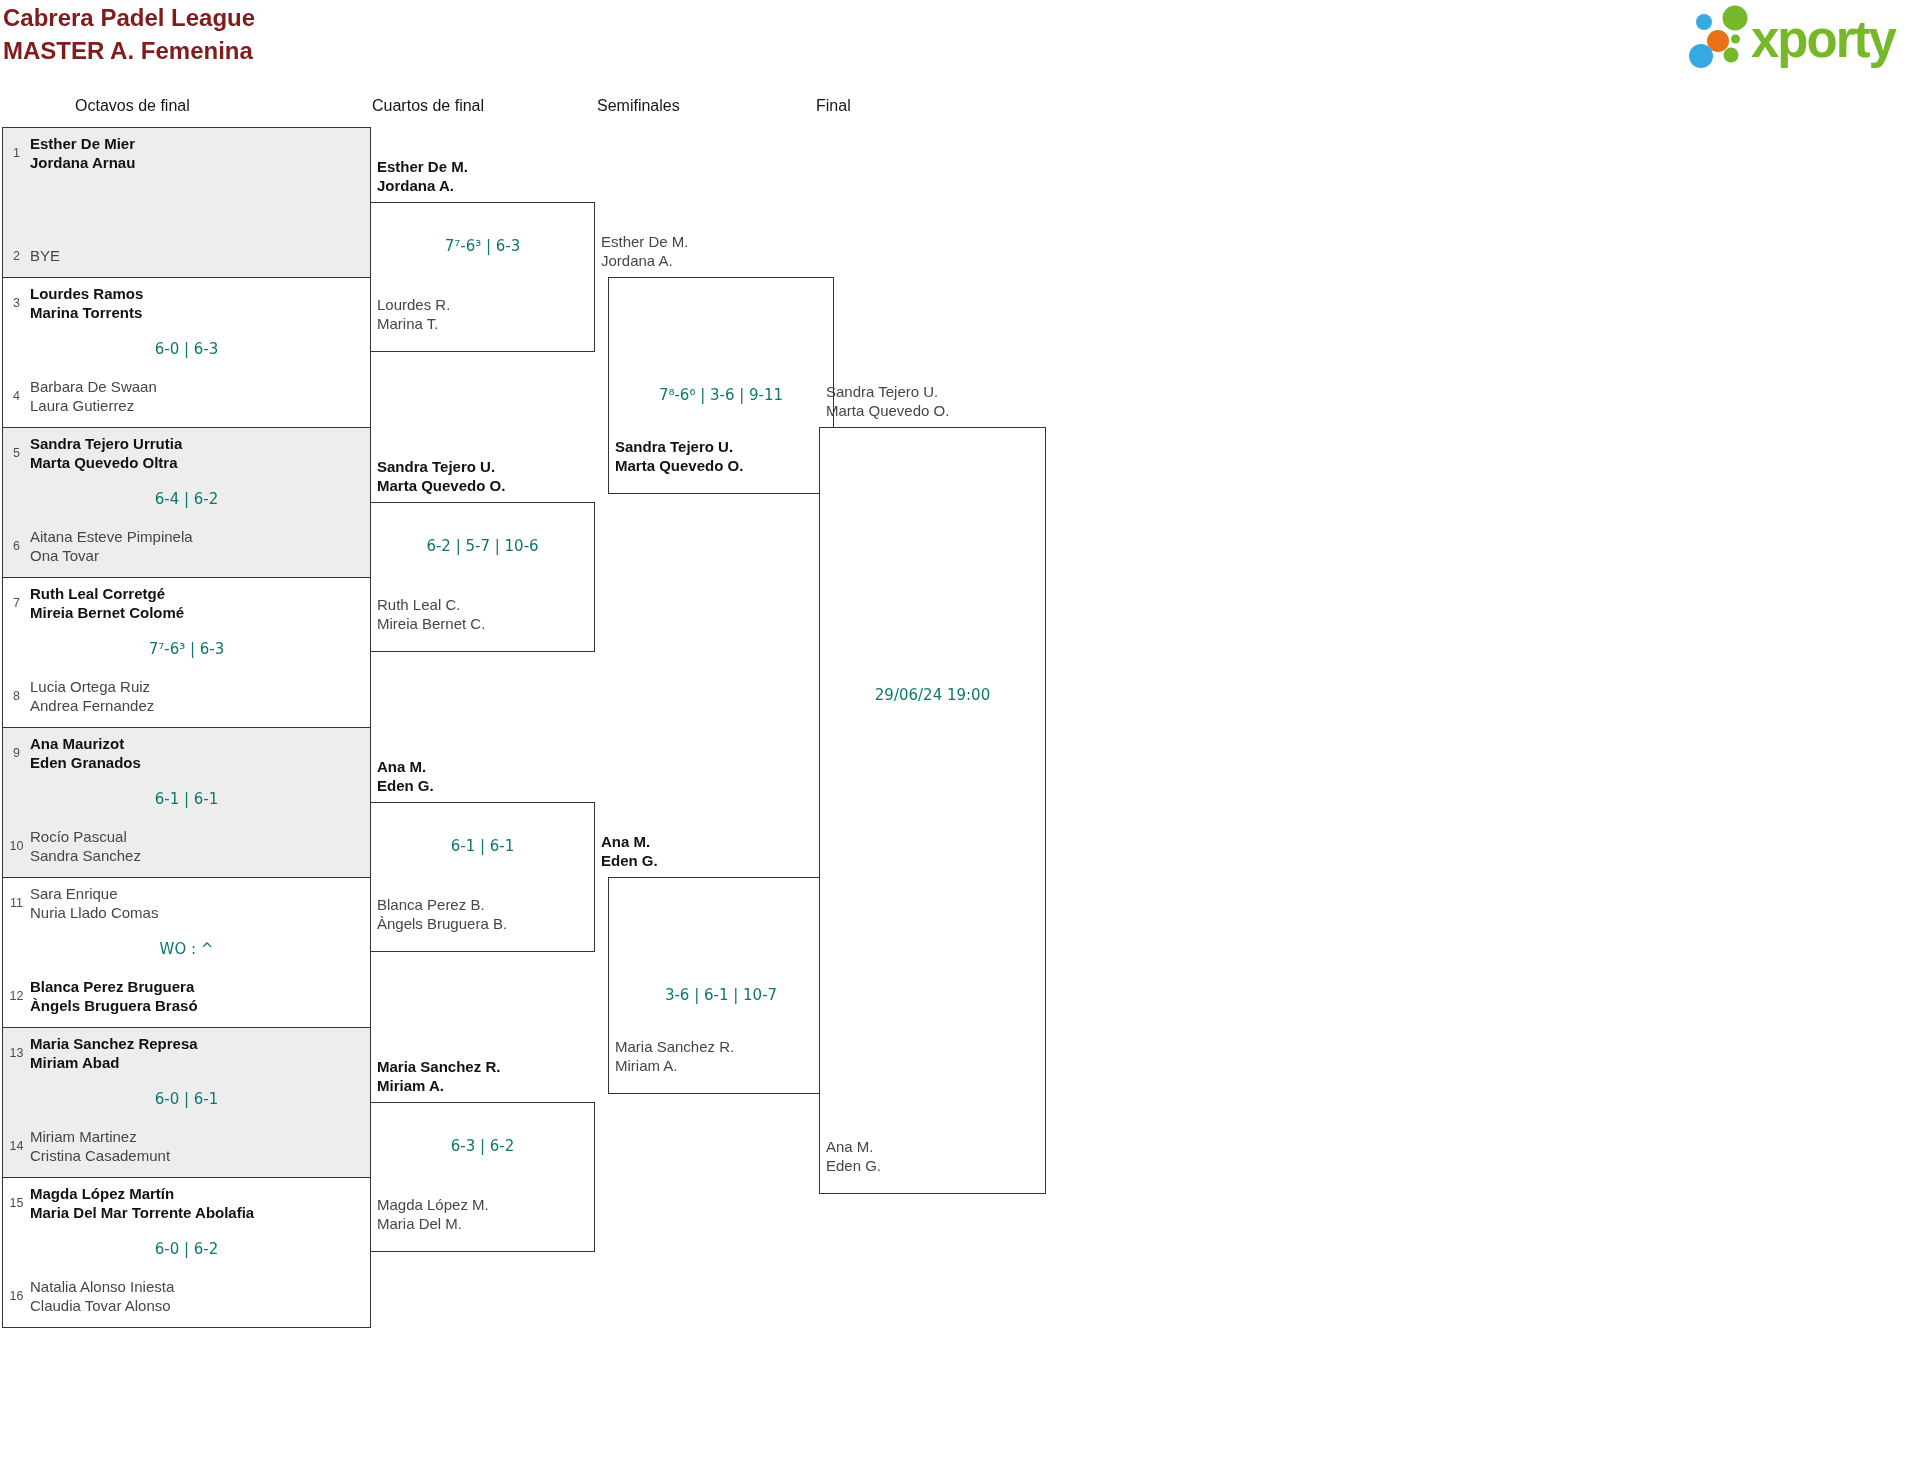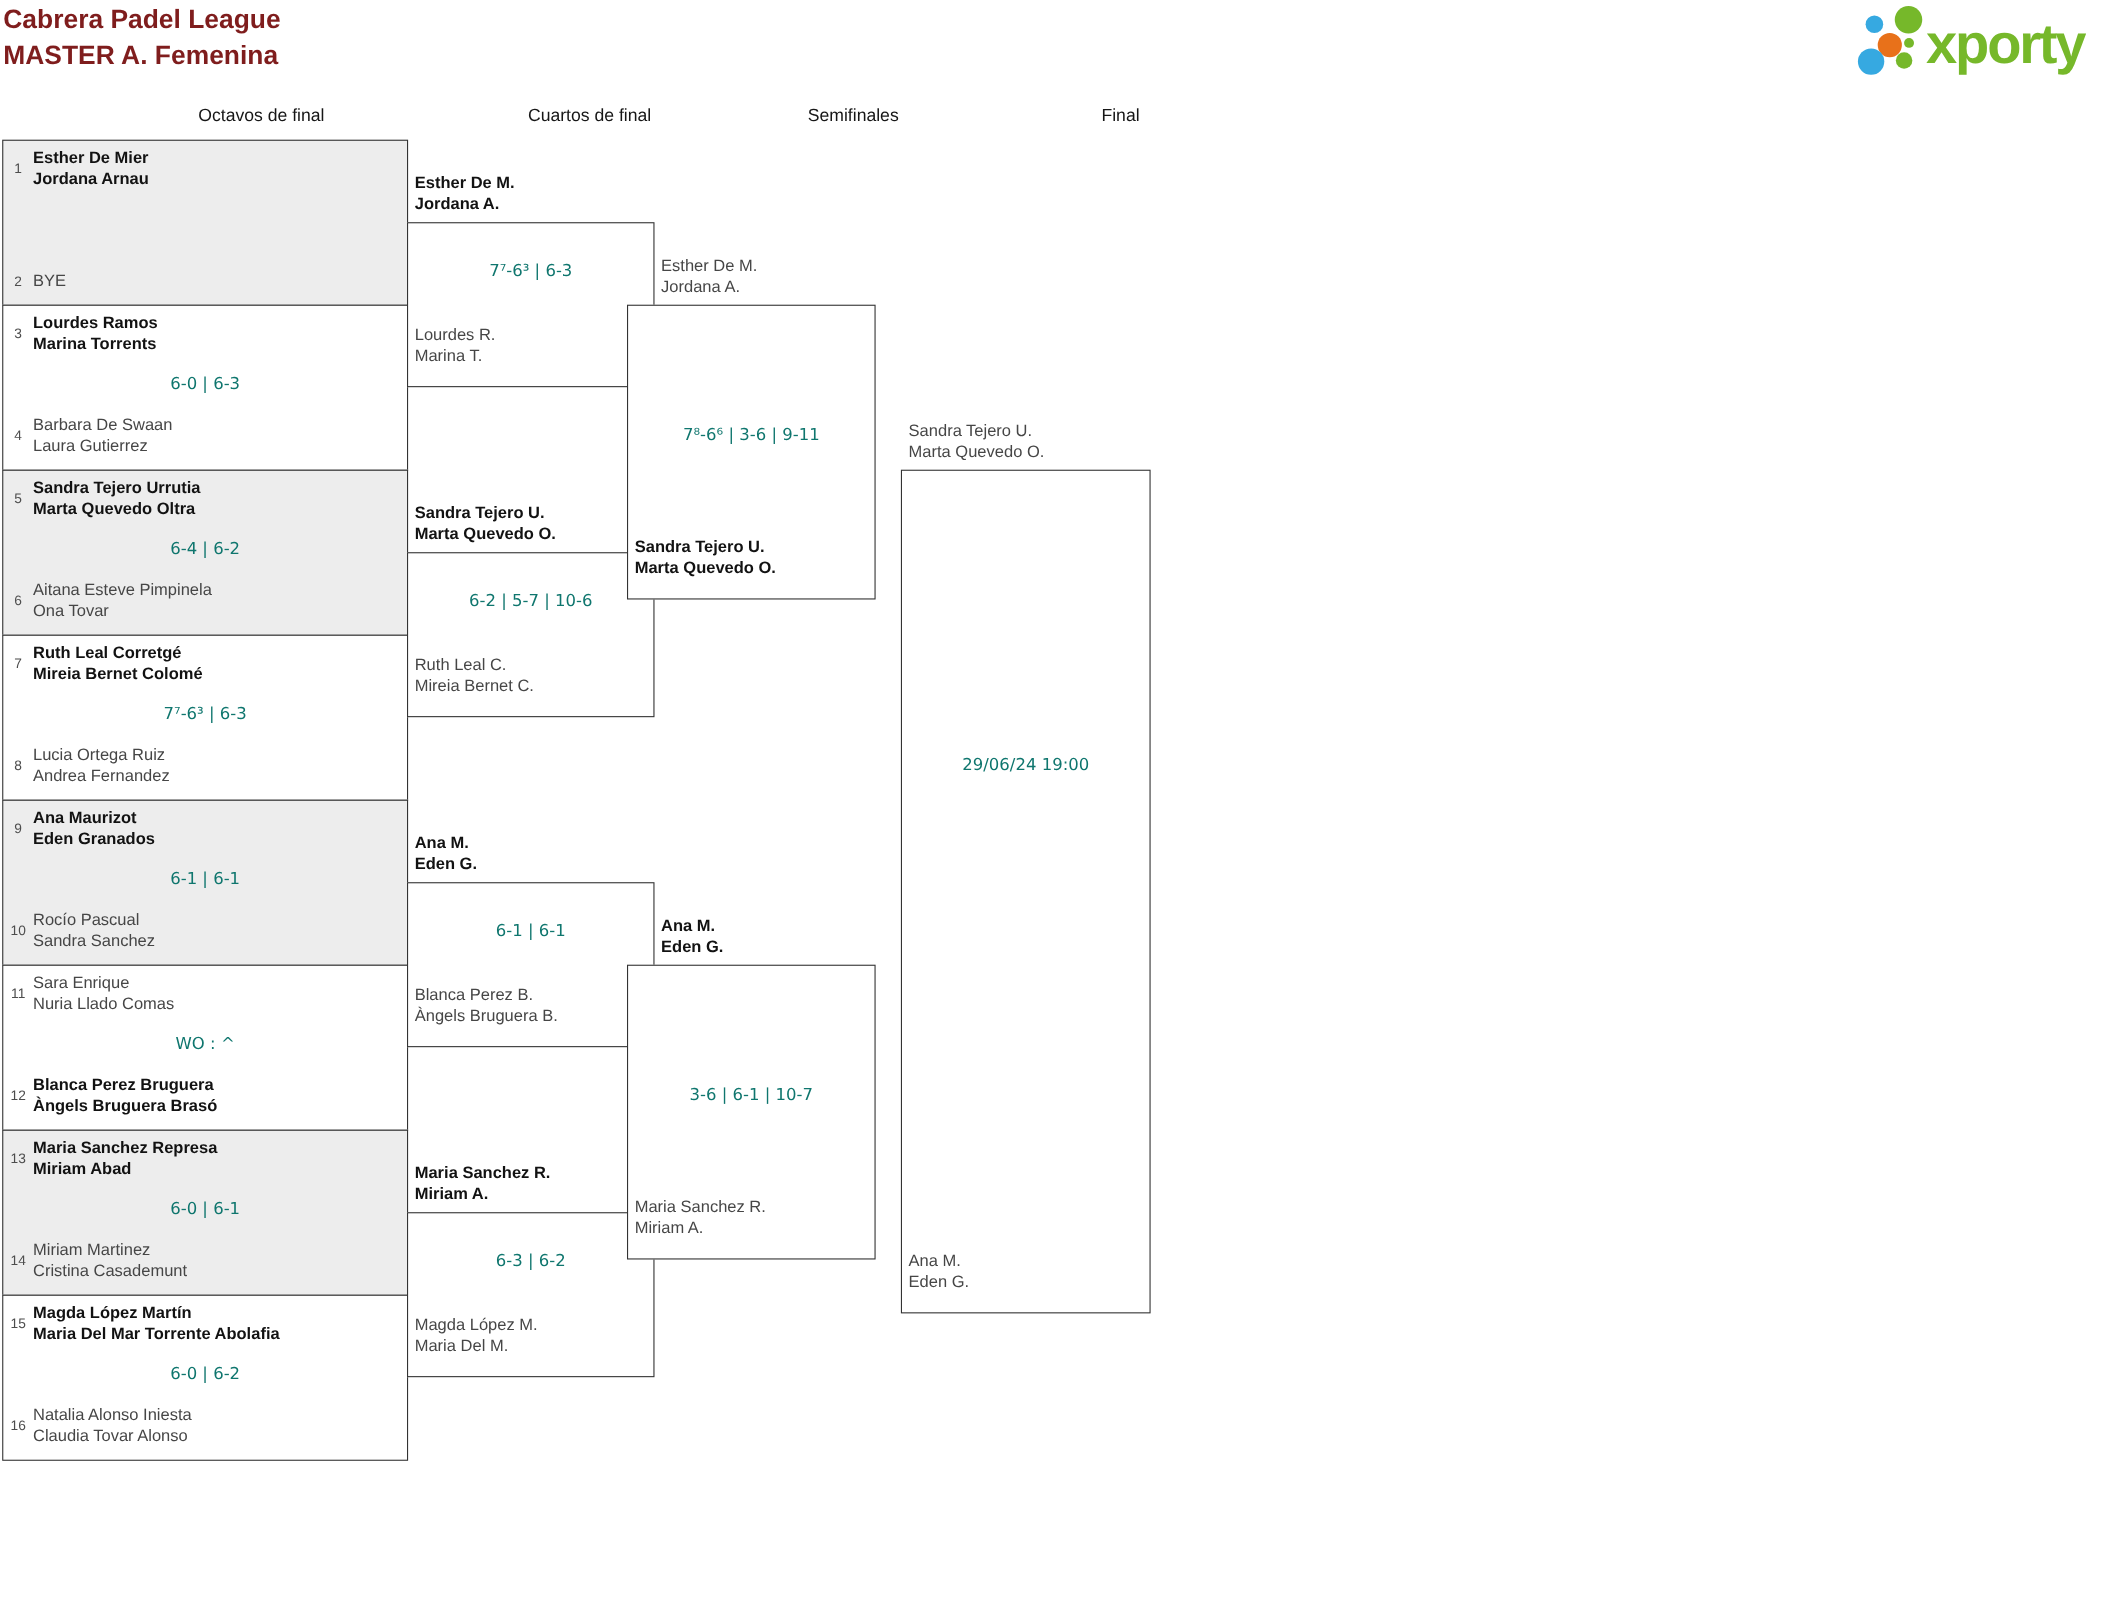--- a/index.html
+++ b/index.html
@@ -3,27 +3,27 @@
 <meta charset="utf-8">
 <style>
   * { box-sizing: border-box; }
   html,body { margin:0; padding:0; }
   body { font-family:"Liberation Sans","DejaVu Sans",sans-serif; background:#fff; }
   .canvas { position:relative; width:1920px; height:1459px; background:#ffffff; overflow:hidden; }
 
   .title-block { position:absolute; left:3px; top:1px; }
   .title-line { font-size:24px; font-weight:700; line-height:33px; color:#7f1d1d; white-space:nowrap; }
 
-  .round-label { position:absolute; top:97px; width:220px; text-align:right; font-size:16px; color:#161616; }
+  .round-label { position:absolute; top:97px; width:220px; text-align:left; font-size:16px; color:#161616; }
 
   .mbox { position:absolute; border:1px solid #333333; background:#ffffff; }
   .mbox.shaded { background:#ededed; }
   .r16  { left:2px;   width:369px; height:151px; }
   .qf   { left:370px; width:225px; height:150px; }
-  .sf   { left:570px; width:226px; height:268px; }
+  .sf   { left:608px; width:226px; height:217px; }
   .final{ left:819px; width:227px; height:767px; }
 
   .team { position:absolute; left:5px; display:flex; align-items:center; column-gap:5px; }
   .team.top { top:6px; }
   .team.bot { bottom:12px; }
   .seed { min-width:17px; text-align:center; font-size:12.5px; color:#4d4d4d; }
   .names { font-size:15px; line-height:19px; color:#464646; }
   .names.bold { font-weight:700; color:#121212; }
 
   .score { position:absolute; left:0; width:100%; text-align:center; font-size:15px; color:#0f766e;

